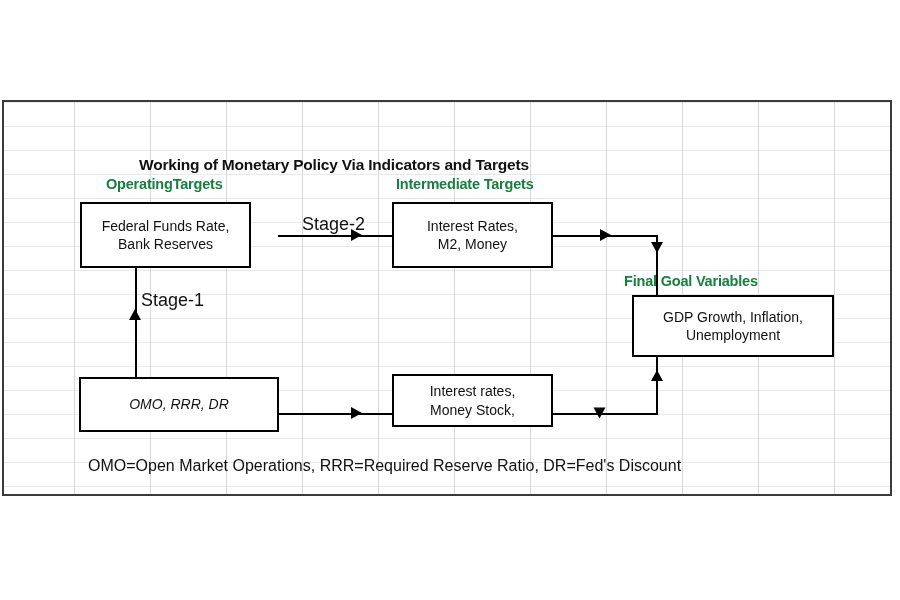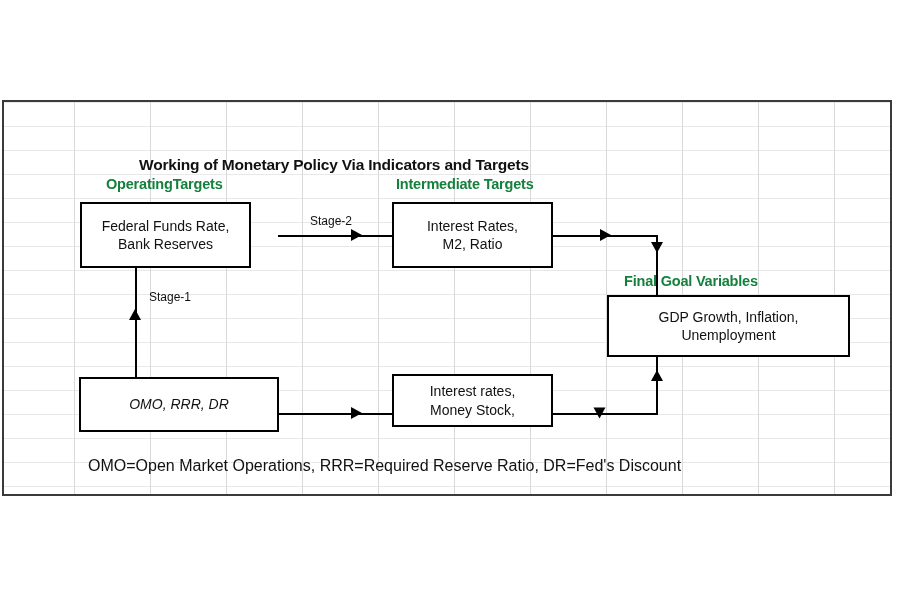--- a/index.html
+++ b/index.html
@@ -59,24 +59,23 @@
     position: absolute;
     font-weight: bold;
     font-size: 14.5px;
     color: #15803d;
     white-space: nowrap;
     letter-spacing: -0.2px;
   }
 
   .stagelabel {
     position: absolute;
-    font-size: 12px;
-    color: #111111;
-    white-space: nowrap;
-    padding-left: 8px;
+    font-size: 18px;
+    color: #111111;
+    white-space: nowrap;
   }
 
   .footer {
     position: absolute;
     font-size: 16px;
     color: #111111;
     white-space: nowrap;
   }
 
   
@@ -149,25 +148,25 @@
     <div class="fbox" style="left:76px; top:100px; width:171px; height:66px;">
       <div>
         <span>Federal Funds Rate,</span>
         <span>Bank Reserves</span>
       </div>
     </div>
 
     <div class="fbox" style="left:388px; top:100px; width:161px; height:66px;">
       <div>
         <span>Interest Rates,</span>
-        <span>M2, Ratio</span>
-      </div>
-    </div>
-
-    <div class="fbox" style="left:603px; top:193px; width:243px; height:62px;">
+        <span>M2, Money</span>
+      </div>
+    </div>
+
+    <div class="fbox" style="left:628px; top:193px; width:202px; height:62px;">
       <div>
         <span>GDP Growth, Inflation,</span>
         <span>Unemployment</span>
       </div>
     </div>
 
     <div class="fbox" style="left:75px; top:275px; width:200px; height:55px;font-style:italic;">
       <div>
         <span>OMO, RRR, DR</span>
       </div>

